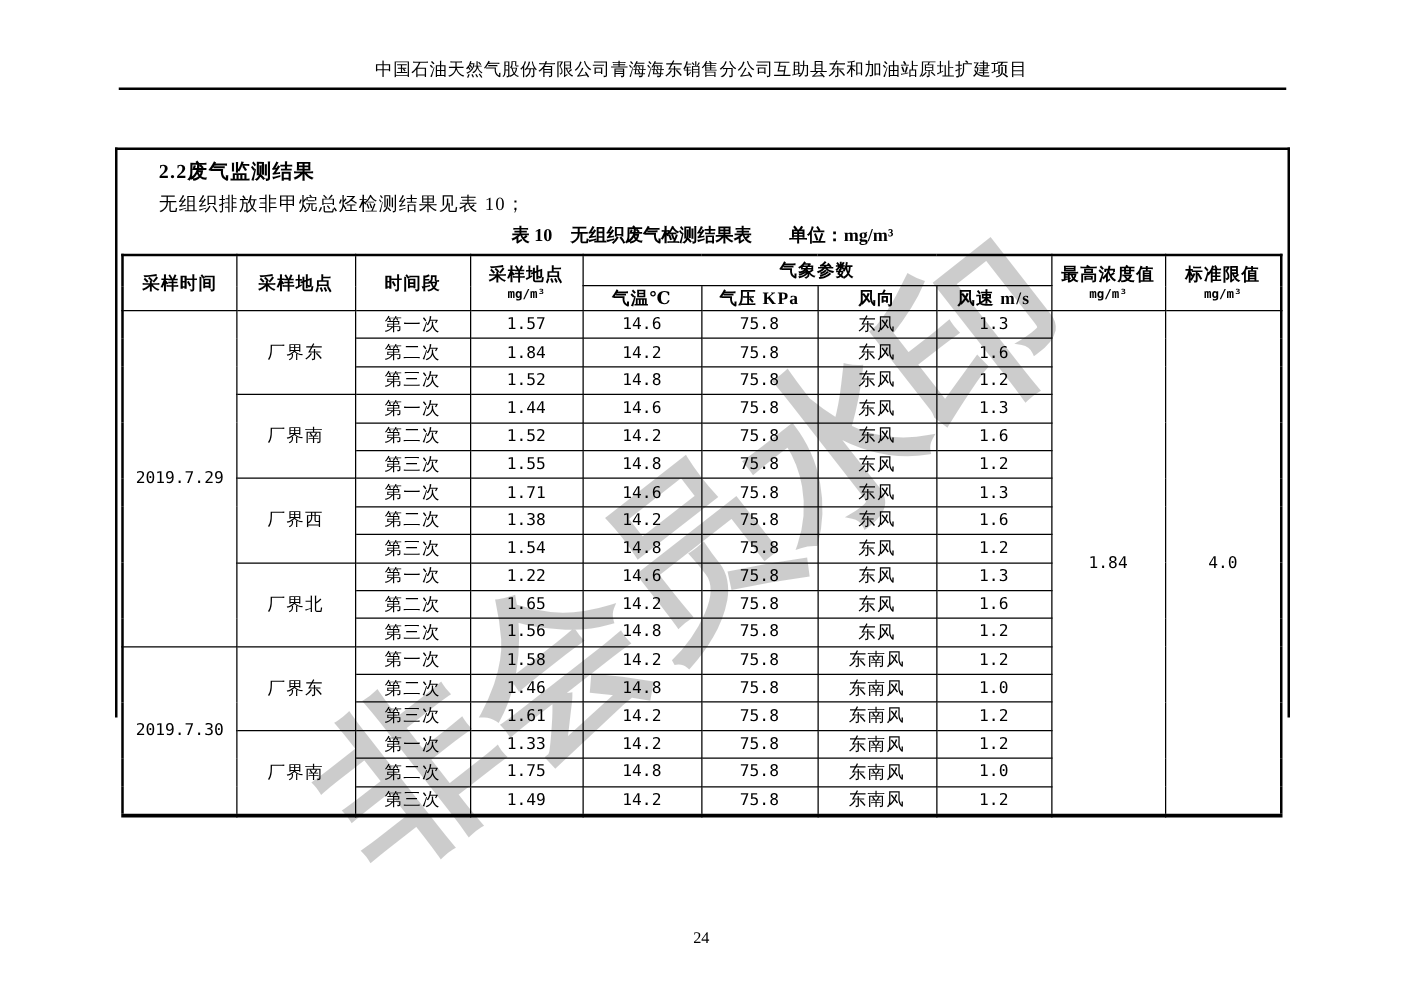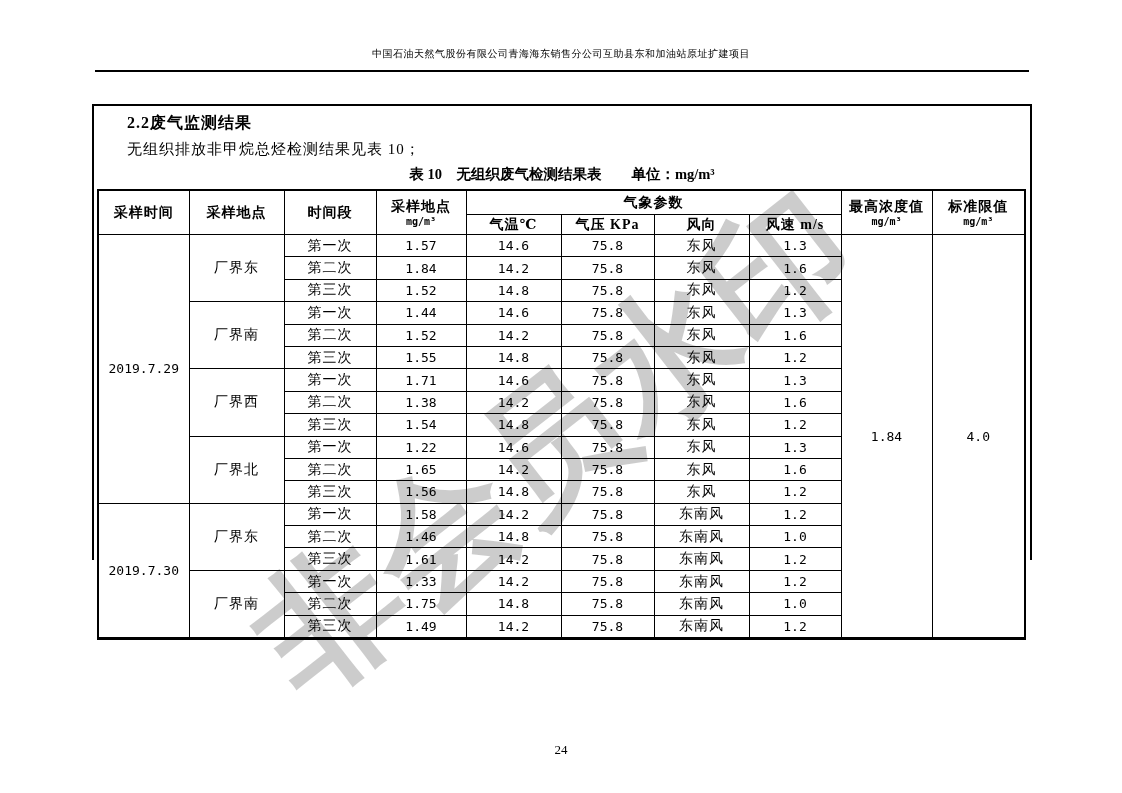--- a/index.html
+++ b/index.html
@@ -12,21 +12,21 @@
     color: #000;
     overflow: hidden;
   }
 
   
   .header-title {
     position: absolute;
     top: 47px; left: 0;
     width: 100%;
     text-align: center;
-    font-size: 10px;
+    font-size: 14px;
     letter-spacing: 0.5px;
     white-space: nowrap;
   }
   .header-rule {
     position: absolute;
     top: 70px; left: 95px;
     width: 934px; height: 2px;
     background: #000;
   }
 
@@ -40,21 +40,21 @@
     font-weight: bold;
     color: rgba(0, 0, 0, 0.20);
     white-space: nowrap;
     z-index: 1;
     pointer-events: none;
   }
 
   
   .content-box {
     position: absolute;
-    left: 92px; top: 104px;
+    left: 92px; top: 118px;
     width: 940px; height: 456px;
     border: 2px solid #000;
     border-bottom: none;
     box-sizing: border-box;
     background: transparent;
     z-index: 2;
     text-decoration: underline;
   }
   .section-heading {
     position: absolute;

